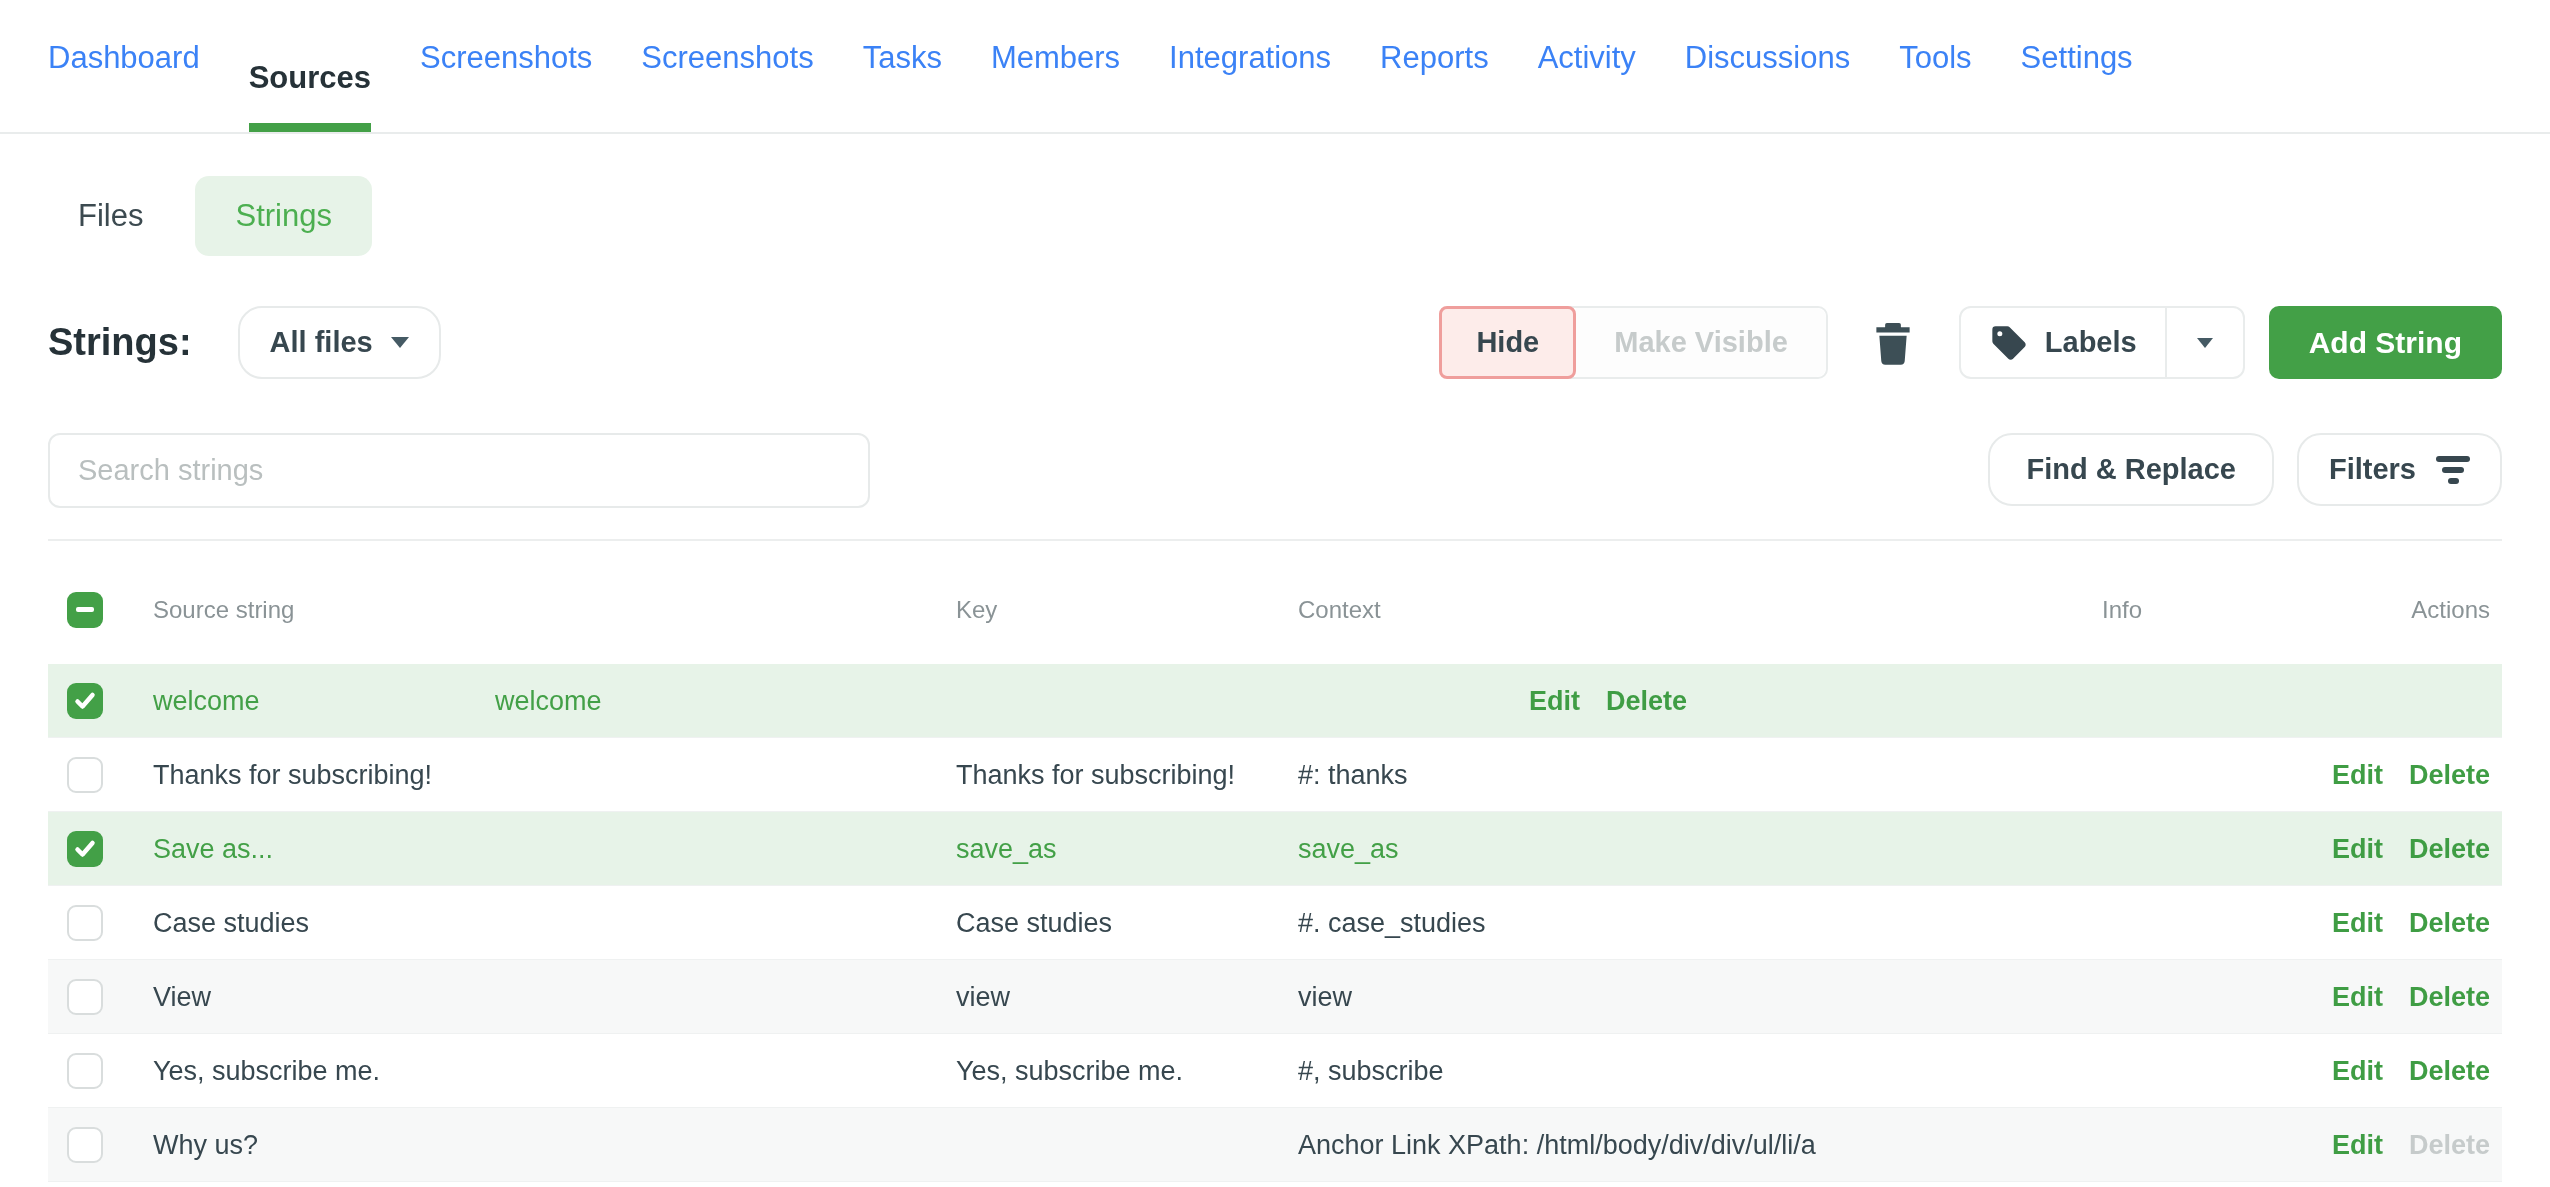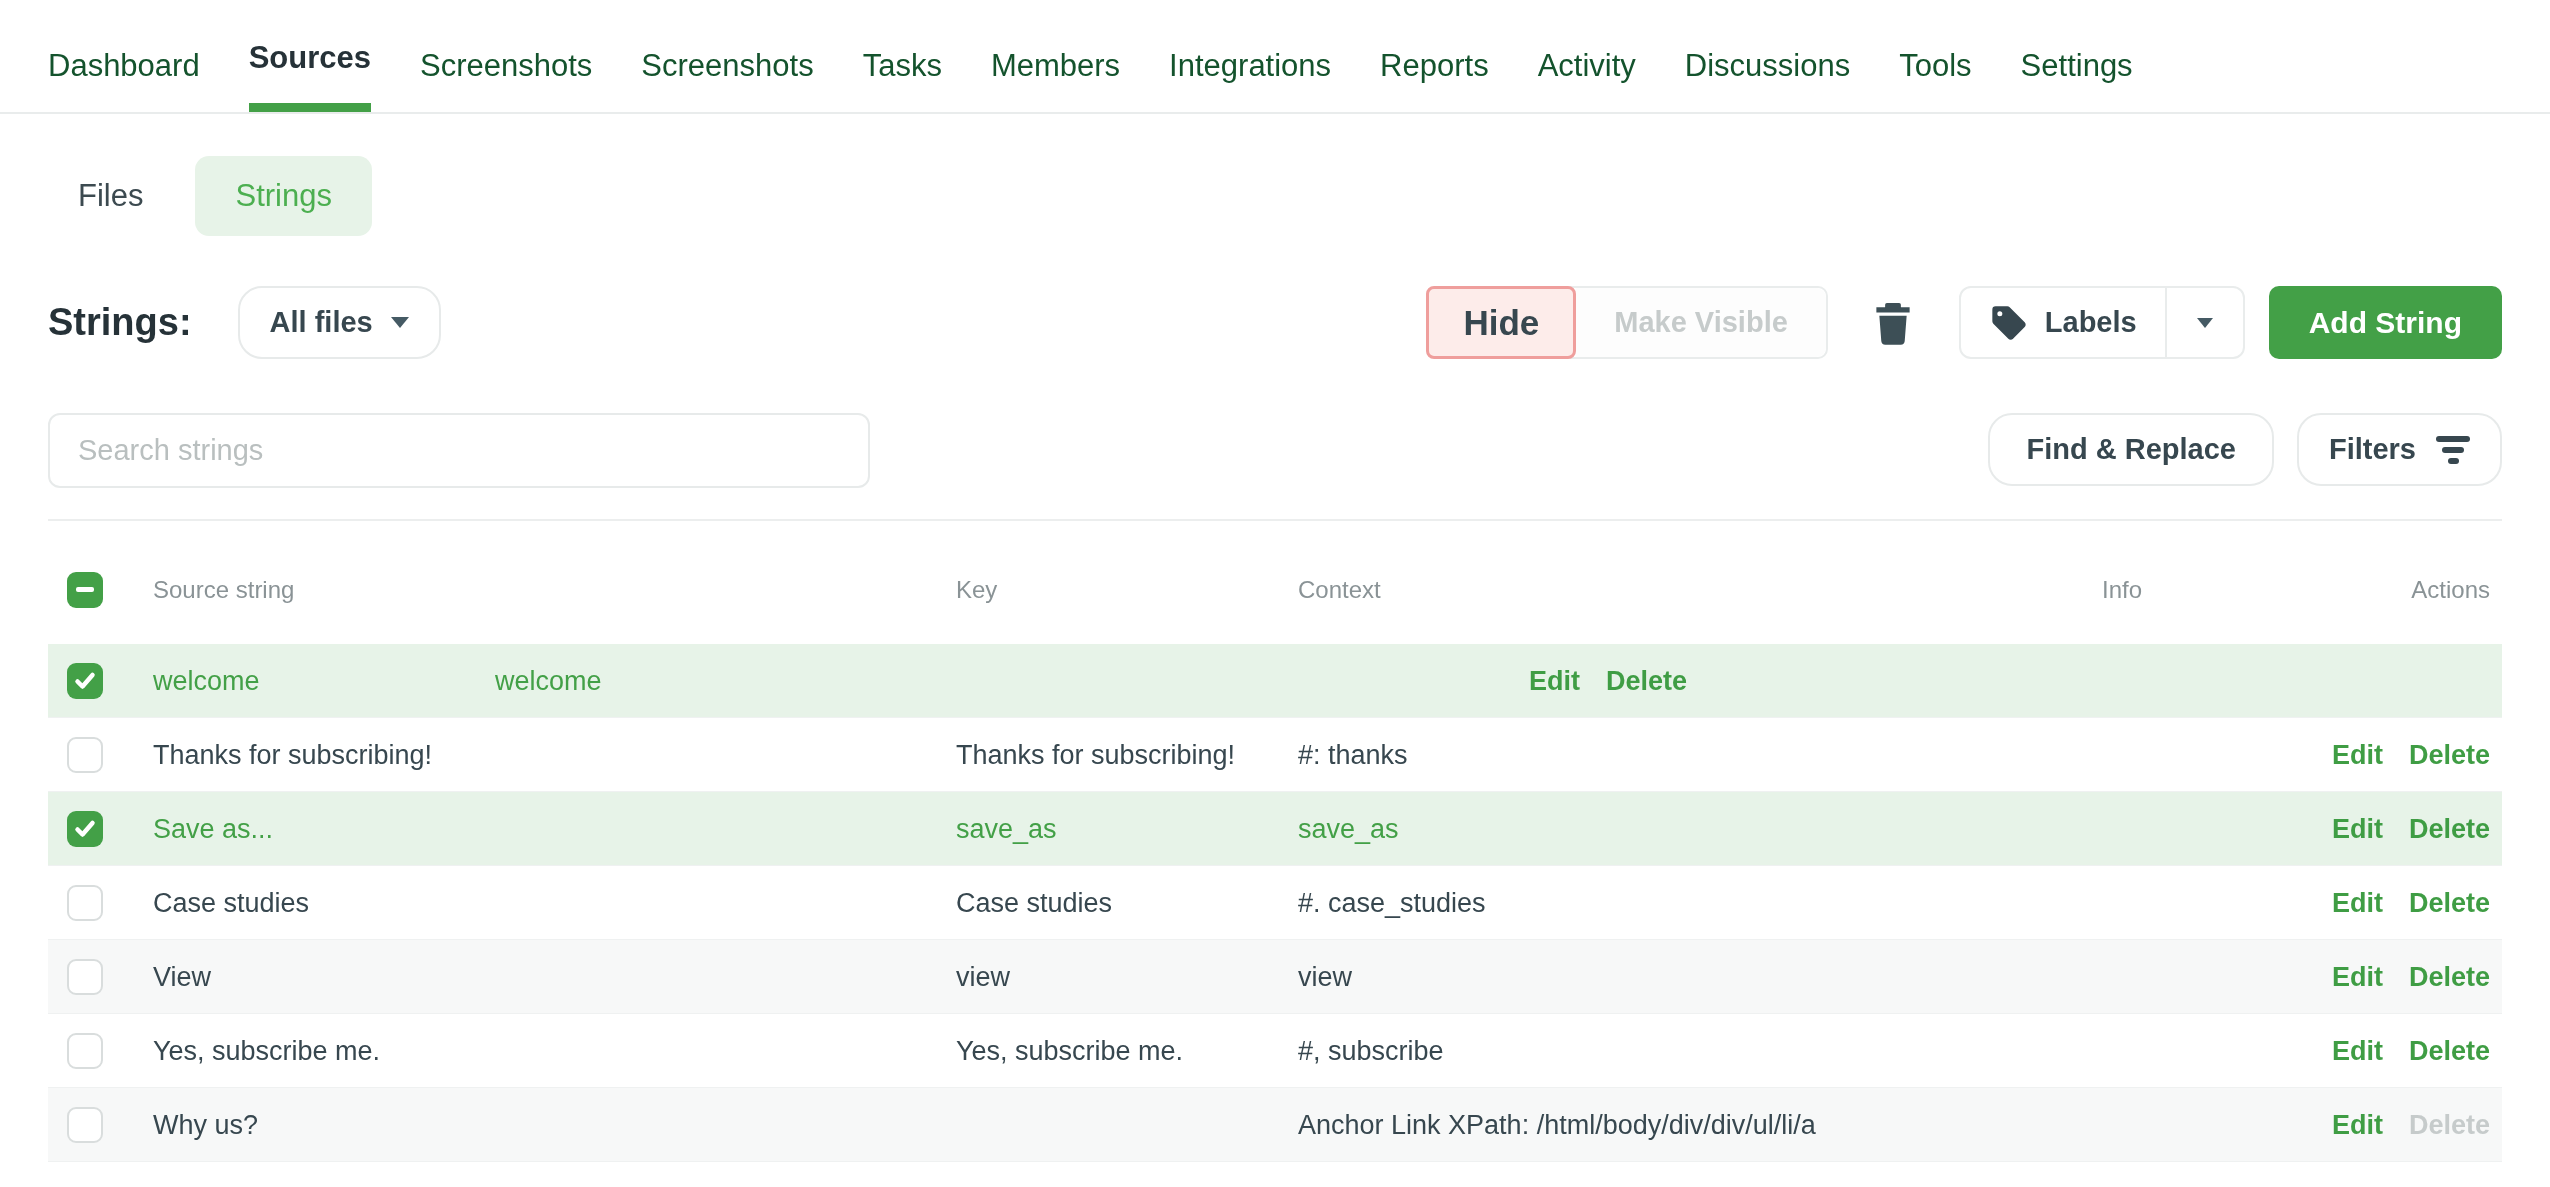--- a/index.html
+++ b/index.html
@@ -2,21 +2,21 @@
 <html><head>
 <meta charset="utf-8">
 <style>
   * { margin:0; padding:0; box-sizing:border-box; }
   html,body { width:2550px; height:1187px; background:#ffffff; overflow:hidden;
               font-family:"Liberation Sans", sans-serif; color:#37474f; }
 
   
   .topnav { display:flex; align-items:flex-end; gap:49px; padding:40px 48px 0 48px;
             border-bottom:2px solid #e9ecec; }
-  .nav-item { font-size:31px; color:#14532d; padding-bottom:28px; cursor:pointer; white-space:nowrap; }
+  .nav-item { font-size:31px; color:#3b82f6; padding-bottom:56px; cursor:pointer; white-space:nowrap; }
   .nav-item.active { color:#263238; font-weight:700; padding-bottom:27px;
                      border-bottom:9px solid #43a047; }
 
   
   .subtabs { display:flex; align-items:center; margin:42px 48px 0 48px; }
   .tab-files { font-size:31px; color:#3c4a50; margin-left:30px; cursor:pointer; }
   .tab-strings { margin-left:52px; font-size:31px; color:#4caf50; background:#e7f3e8;
                  padding:22px 40px; border-radius:14px; cursor:pointer; }
 
   
@@ -25,21 +25,21 @@
   .btn { display:flex; align-items:center; justify-content:center; height:73px;
          background:#fff; border:2px solid #e7eaea; border-radius:24px;
          font-size:29px; font-weight:700; color:#37474f; cursor:pointer; white-space:nowrap; }
   .file-filter { margin-left:46px; padding:0 30px; gap:18px; }
   .caret { width:0; height:0; border-left:9px solid transparent; border-right:9px solid transparent;
            border-top:11px solid #455a64; }
   .right-cluster { margin-left:auto; display:flex; align-items:center; }
   .visibility-group { display:flex; height:73px; border:2px solid #e9ecec; border-radius:10px; }
   .hide-btn { height:73px; margin:-2px 0 -2px -2px; padding:0 34px; display:flex; align-items:center;
               background:#fdecea; border:3px solid #ef9e9c; border-radius:8px;
-              font-size:35px; font-weight:700; color:#37474f; cursor:pointer; }
+              font-size:29px; font-weight:700; color:#37474f; cursor:pointer; }
   .makevisible-btn { padding:0 38px; display:flex; align-items:center; font-size:29px; font-weight:700;
                      color:#c6cbcb; background:#fdfdfd; border-radius:0 10px 10px 0; }
   .trash-btn { margin-left:44px; background:none; border:none; cursor:pointer; display:flex; }
   .labels-group { margin-left:45px; display:flex; align-items:stretch; height:73px;
                   border:2px solid #e9ecec; border-radius:12px; overflow:hidden; background:#fff; }
   .labels-main { display:flex; align-items:center; gap:16px; padding:0 28px;
                  font-size:29px; font-weight:700; color:#37474f; cursor:pointer; }
   .labels-caret { display:flex; align-items:center; justify-content:center; width:78px;
                   border-left:2px solid #e9ecec; cursor:pointer; }
   .labels-caret .caret { border-left-width:8px; border-right-width:8px; border-top-width:10px; }

